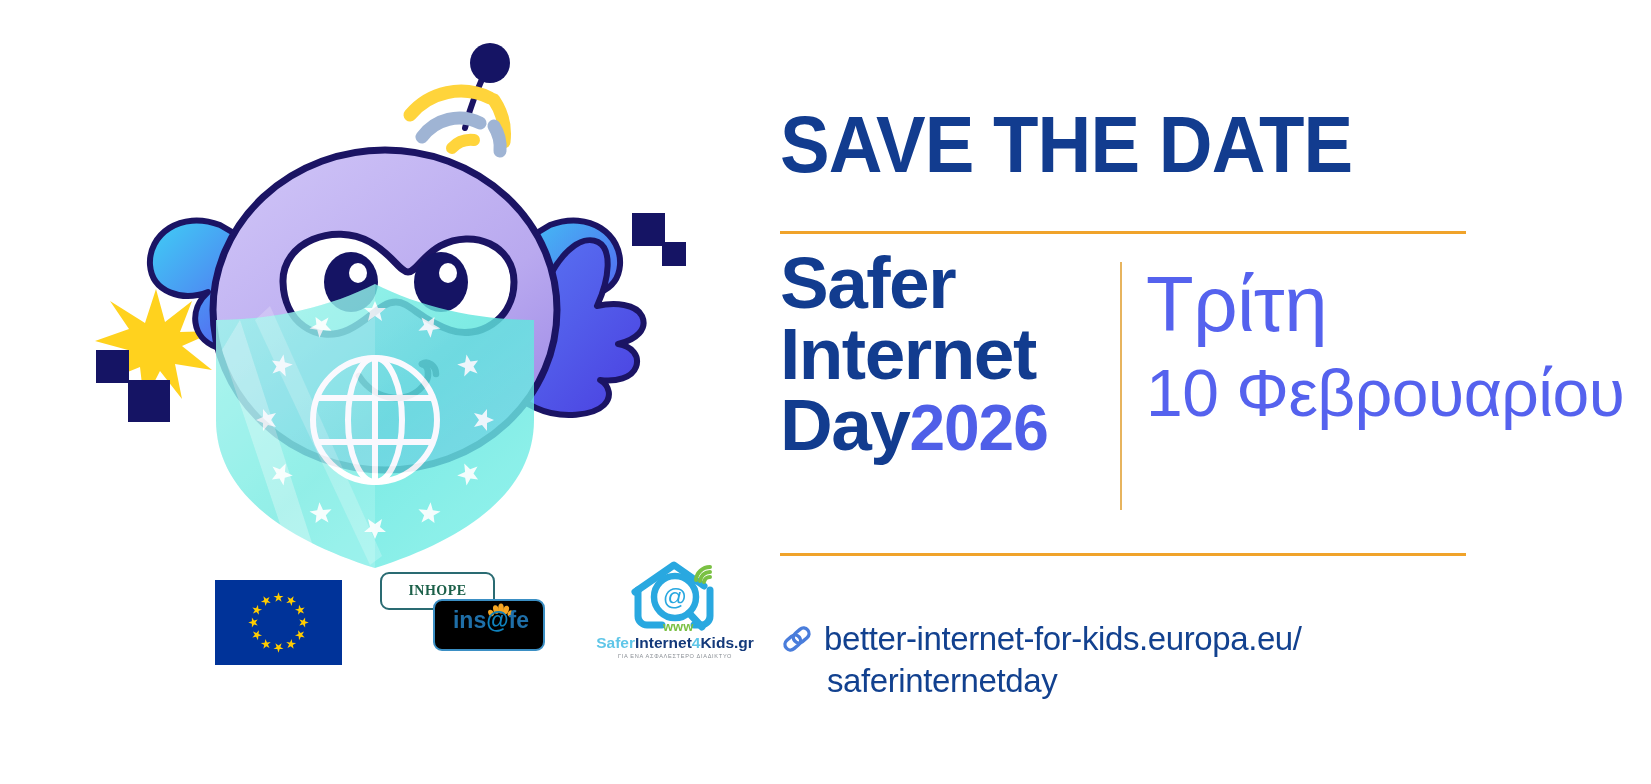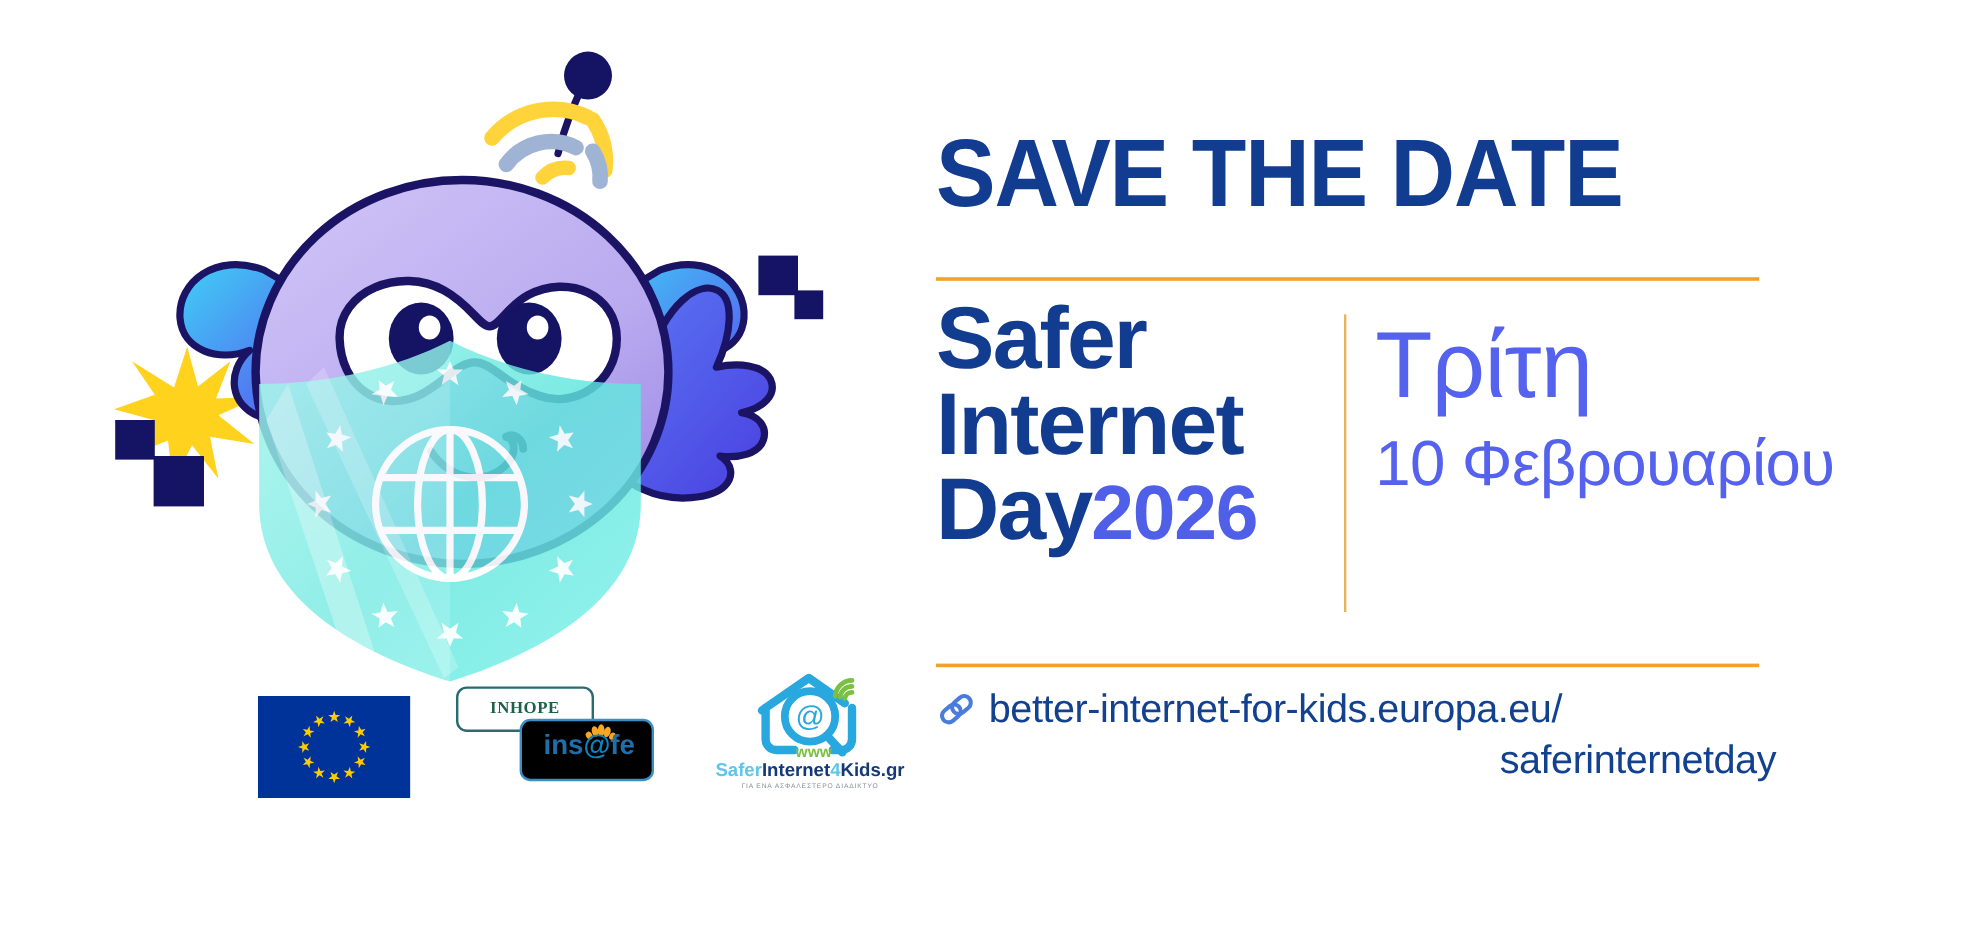--- a/index.html
+++ b/index.html
@@ -159,46 +159,46 @@
     color: #5562ee;
     line-height: 1.08;
   }
   #date-weekday {
     font-size: 78px;
     font-weight: normal;
     letter-spacing: -0.5px;
   }
   #date-daymonth {
     margin-top: 12px;
-    font-size: 53px;
+    font-size: 66px;
     font-weight: normal;
     letter-spacing: -0.5px;
     white-space: nowrap;
   }
 
   #url-block {
     position: absolute;
     left: 2px; top: 572px;
     width: 700px;
   }
   #url-line1 {
     display: flex;
     align-items: center;
     gap: 10px;
+    margin-top: 48px;
   }
   .url-text {
     font-size: 33px;
     color: #12418f;
     letter-spacing: -0.4px;
     white-space: nowrap;
   }
   #url-line2 {
     margin-top: 4px;
     padding-left: 47px;
-    text-align: right;
   }
   #link-icon { width: 34px; height: 30px; flex: 0 0 auto; }
 </style>
 </head>
 <body>
 
 <div id="banner">
 
   <div id="art-panel">
 

